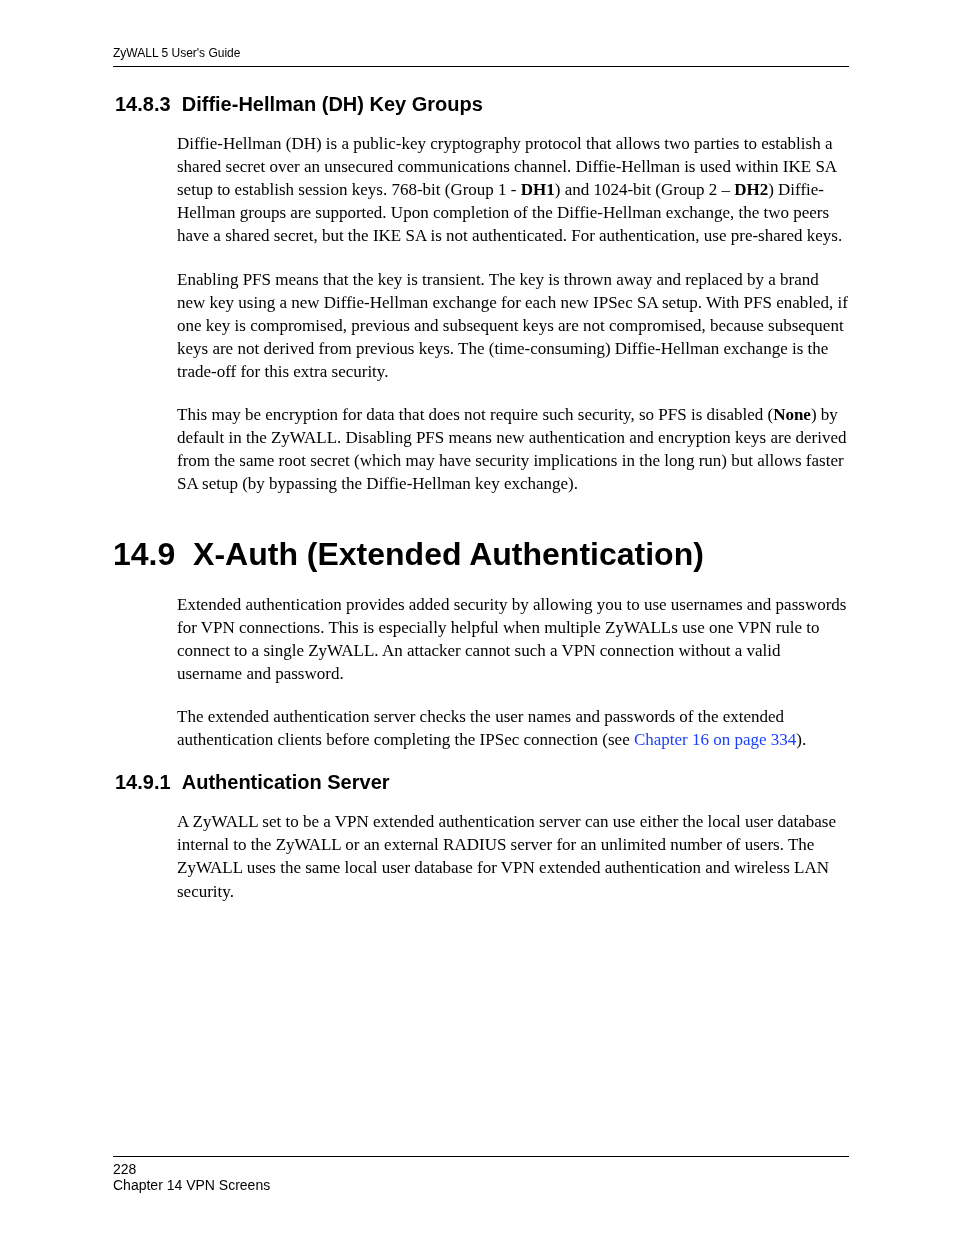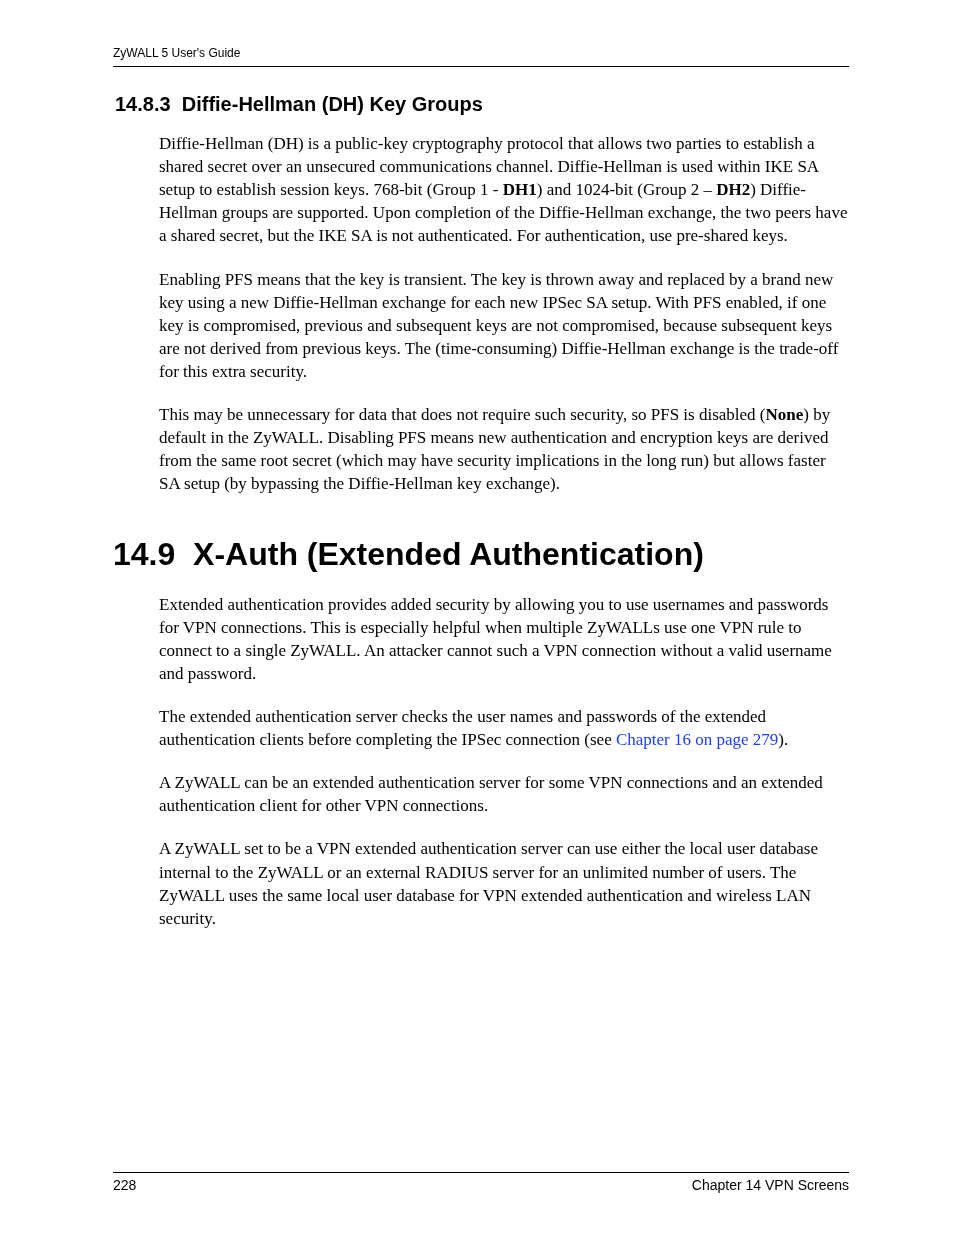--- a/index.html
+++ b/index.html
@@ -30,38 +30,39 @@
     font-size: 20px;
     margin: 18px 0 16px 2px;
   }
   h1.sec {
     font-family: Arial, Helvetica, sans-serif;
     font-weight: bold;
     font-size: 32px;
     margin: 40px 0 20px 0;
   }
   .body-block {
-    margin-left: 46px;
+    margin-left: 64px;
     font-size: 17px;
     line-height: 1.36;
   }
   .body-block p {
     margin: 0 0 20px 0;
   }
   .footer {
     position: absolute;
     left: 113px;
     right: 105px;
     bottom: 42px;
     border-top: 1.5px solid #000;
     padding-top: 4px;
     font-family: Arial, Helvetica, sans-serif;
     font-size: 14px;
     display: flex;
     justify-content: space-between;
+    flex-direction: column;
   }
   a.xref {
     color: #1a3fff;
     text-decoration: none;
   }
   b { font-weight: bold; }
 </style>
 </head>
 <body>
 
@@ -74,35 +75,37 @@
   </h2>
   <div class="body-block">
     <p>
       <span>Diffie-Hellman (DH) is a public-key cryptography protocol that allows two parties to establish a shared secret over an unsecured communications channel. Diffie-Hellman is used within IKE SA setup to establish session keys. 768-bit (Group 1 - </span><b>DH1</b><span>) and 1024-bit (Group 2 – </span><b>DH2</b><span>) Diffie-Hellman groups are supported. Upon completion of the Diffie-Hellman exchange, the two peers have a shared secret, but the IKE SA is not authenticated. For authentication, use pre-shared keys.</span>
     </p>
   </div>
 
   <div class="body-block">
     <p>Enabling PFS means that the key is transient. The key is thrown away and replaced by a brand new key using a new Diffie-Hellman exchange for each new IPSec SA setup. With PFS enabled, if one key is compromised, previous and subsequent keys are not compromised, because subsequent keys are not derived from previous keys. The (time-consuming) Diffie-Hellman exchange is the trade-off for this extra security.</p>
     <p>
-      <span>This may be unnecessary for data that does not require such security, so PFS is disabled (</span><b>None</b><span>) by default in the ZyWALL. Disabling PFS means new authentication and encryption keys are derived from the same root secret (which may have security implications in the long run) but allows faster SA setup (by bypassing the Diffie-Hellman key exchange).</span>
+      <span>This may be encryption for data that does not require such security, so PFS is disabled (</span><b>None</b><span>) by default in the ZyWALL. Disabling PFS means new authentication and encryption keys are derived from the same root secret (which may have security implications in the long run) but allows faster SA setup (by bypassing the Diffie-Hellman key exchange).</span>
     </p>
   </div>
 
   <h1 class="sec">
     <span>14.9</span>&nbsp;&nbsp;<span>X-Auth (Extended Authentication)</span>
   </h1>
   <div class="body-block">
     <p>Extended authentication provides added security by allowing you to use usernames and passwords for VPN connections. This is especially helpful when multiple ZyWALLs use one VPN rule to connect to a single ZyWALL. An attacker cannot such a VPN connection without a valid username and password.</p>
     <p>
-      <span>The extended authentication server checks the user names and passwords of the extended authentication clients before completing the IPSec connection (see </span><a href="#" class="xref">Chapter 16 on page 279</a><span>).</span>
+      <span>The extended authentication server checks the user names and passwords of the extended authentication clients before completing the IPSec connection (see </span><a href="#" class="xref">Chapter 16 on page 334</a><span>).</span>
     </p>
-    <p>A ZyWALL can be an extended authentication server for some VPN connections and an extended authentication client for other VPN connections.</p>
   </div>
 
+  <h2 class="sec">
+    <span>14.9.1</span>&nbsp;&nbsp;<span>Authentication Server</span>
+  </h2>
   <div class="body-block">
     <p>A ZyWALL set to be a VPN extended authentication server can use either the local user database internal to the ZyWALL or an external RADIUS server for an unlimited number of users. The ZyWALL uses the same local user database for VPN extended authentication and wireless LAN security.</p>
   </div>
 
   <div class="footer">
     <span>228</span>
     <span>Chapter 14 VPN Screens</span>
   </div>
 
 </div>

